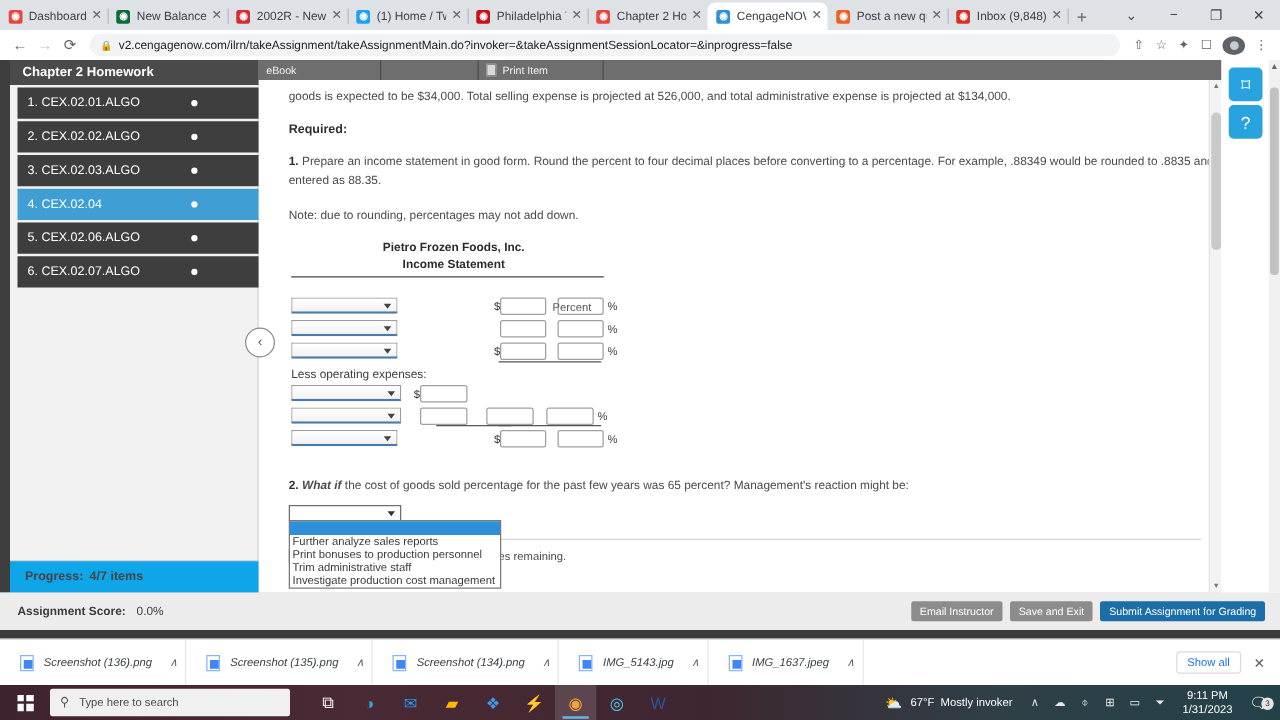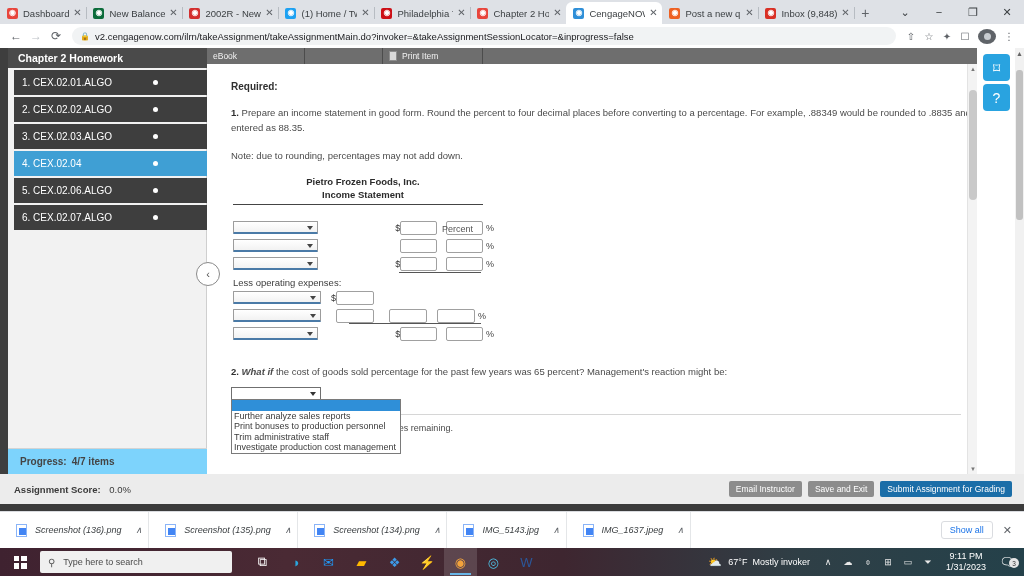--- a/index.html
+++ b/index.html
@@ -96,21 +96,21 @@
     background:#fff; border-radius:50%;
   }
   .collapse-handle {
     position:absolute; left:196px; top:214px; width:24px; height:24px;
     border-radius:50%; background:#fff; border:1px solid #8a8a8a;
     color:#555; font-size:11px; display:flex; align-items:center; justify-content:center;
     z-index:6;
   }
   .progress-bar-row {
     position:absolute; left:8px; top:400px; width:199px; height:26px;
-    background:#7dd3fc; border-top:1px solid #d4d4d4;
+    background:#0ea5e9; border-top:1px solid #d4d4d4;
     display:flex; align-items:center; padding-left:12px;
     font-size:10px; color:#444; font-weight:bold;
   }
   .leftnav-bottomline { position:absolute; left:0; top:426px; width:207px; height:4px; background:#2c6b8f; }
 
   
   .content-topbar {
     position:absolute; left:207px; top:0; width:817px; height:16px;
     background:#6e6e6e; display:flex; align-items:center;
   }
@@ -434,20 +434,21 @@
       <div class="ctab w2"></div>
       <div class="ctab w3">
         <span class="pgicon"></span>
         <span>Print Item</span>
       </div>
       <div class="ctab w4"></div>
     </div>
 
     <div class="main">
       <div class="main-inner">
+        <div class="para para-top">goods is expected to be $34,000. Total selling expense is projected at 526,000, and total administrative expense is projected at $134,000.</div>
 
         <div class="sec bold">Required:</div>
 
         <div class="sec para">
           <span class="bold">1.</span>
           <span>Prepare an income statement in good form. Round the percent to four decimal places before converting to a percentage. For example, .88349 would be rounded to .8835 and entered as 88.35.</span>
         </div>
 
         <div class="sec para">Note: due to rounding, percentages may not add down.</div>
 

